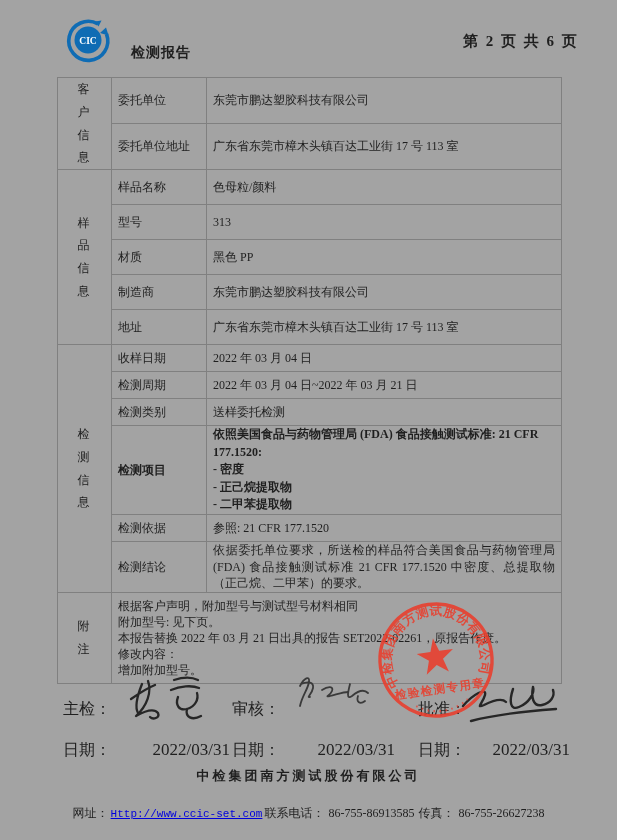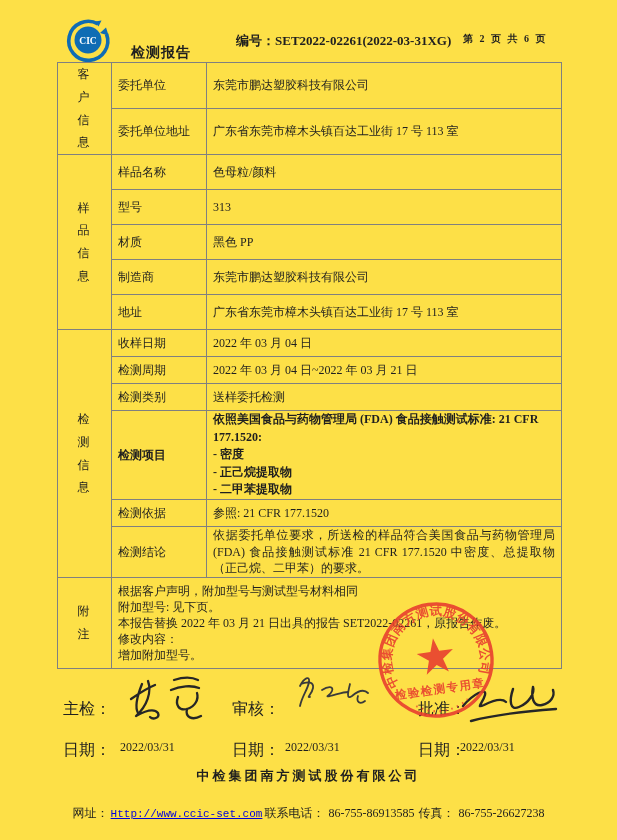--- a/index.html
+++ b/index.html
@@ -1,28 +1,28 @@
 <!DOCTYPE html>
 <html><head>
 <meta charset="utf-8">
 <style>
   html,body{margin:0;padding:0;background:#ffffff;}
   .page{
-    position:relative;width:617px;height:840px;background:#fde047;
+    position:relative;width:617px;height:840px;background:#a3a3a3;
     font-family:"Liberation Serif","DejaVu Serif",serif;
     color:#1f1f1f;overflow:hidden;
   }
   
   .logo{position:absolute;left:64px;top:17px;width:48px;height:46px;}
   .hdr-title{position:absolute;left:131px;top:44px;font-size:14px;font-weight:bold;letter-spacing:1px;}
   .hdr-no{position:absolute;left:236px;top:32px;font-size:13px;font-weight:bold;}
-  .hdr-page{position:absolute;left:463px;top:32px;font-size:10px;font-weight:bold;letter-spacing:2px;}
+  .hdr-page{position:absolute;left:463px;top:32px;font-size:15px;font-weight:bold;letter-spacing:2px;}
   
   table.report{
-    position:absolute;left:57px;top:62px;width:504px;
+    position:absolute;left:57px;top:77px;width:504px;
     border-collapse:collapse;table-layout:fixed;
   }
   table.report td{
     border:1px solid #808080;font-size:12px;vertical-align:middle;
     padding:0 6px;overflow:hidden;
   }
   col.c1{width:54px;} col.c2{width:95px;} col.c3{width:355px;}
   td.sec{text-align:center;padding:0;}
   td.sec span{display:inline-block;width:2em;line-height:1.9;letter-spacing:2px;}
   td.lab{padding-left:10px;}
@@ -31,21 +31,21 @@
   tr.h88 td{height:88px;font-weight:bold;} tr.h50 td{height:50px;} tr.h90 td{height:90px;}
   td.pre{white-space:pre-line;line-height:17.5px;padding-top:3px;padding-bottom:3px;}
   td.just{text-align:justify;line-height:16.5px;padding-right:8px;}
   td.notes{white-space:pre-line;line-height:16px;padding-left:8px;}
   
   .stamp{position:absolute;left:376px;top:600px;width:120px;height:120px;
     transform:rotate(-8deg);opacity:0.9;pointer-events:none;}
   
   .sig-label{position:absolute;font-size:16px;}
   .sig-svg{position:absolute;}
-  .date-val{position:absolute;width:110px;text-align:left;font-size:12px;}
+  .date-val{position:absolute;width:110px;text-align:right;font-size:17px;}
   
   .foot-company{position:absolute;left:0;top:767px;width:100%;text-align:center;
     font-size:13px;font-weight:bold;letter-spacing:3px;}
   .foot-line{position:absolute;left:0;width:100%;text-align:center;font-size:12px;}
   .foot-line2{top:788px;} .foot-line3{top:805px;}
   .foot-line span{margin:0 2px;}
   a.weblink{color:#0000dd;text-decoration:underline;
     font-family:"Liberation Mono","DejaVu Sans Mono",monospace;font-size:11px;}
   .gap{display:inline-block;width:14px;}
 </style>
@@ -55,21 +55,20 @@
 <div class="page">
 
   <svg class="logo" viewBox="0 0 48 46">
     <circle cx="24" cy="23" r="13.5" fill="#0f6cb4"></circle>
     <text x="24" y="27" text-anchor="middle" font-size="9.5" font-weight="bold" font-family="Liberation Serif, serif" fill="#ffffff">CIC</text>
     <path d="M 34,7 A 19.5,19.5 0 1 0 42.5,17" stroke="#0f6cb4" stroke-width="3.6" fill="none"></path>
     <path d="M 44.5,18.5 l -8.5,-2.5 l 6,-5.5 z" fill="#0f6cb4"></path>
     <path d="M 31,4.5 l 6.5,-1 l -3,6 z" fill="#0f6cb4"></path>
   </svg>
   <div class="hdr-title">检测报告</div>
-  <div class="hdr-no"><span>编号：</span><span>SET2022-02261(2022-03-31XG)</span></div>
   <div class="hdr-page">第 2 页 共 6 页</div>
 
   <table class="report">
     <colgroup>
         <col class="c1">
         <col class="c2">
         <col class="c3">
       </colgroup>
 
     <tbody>

